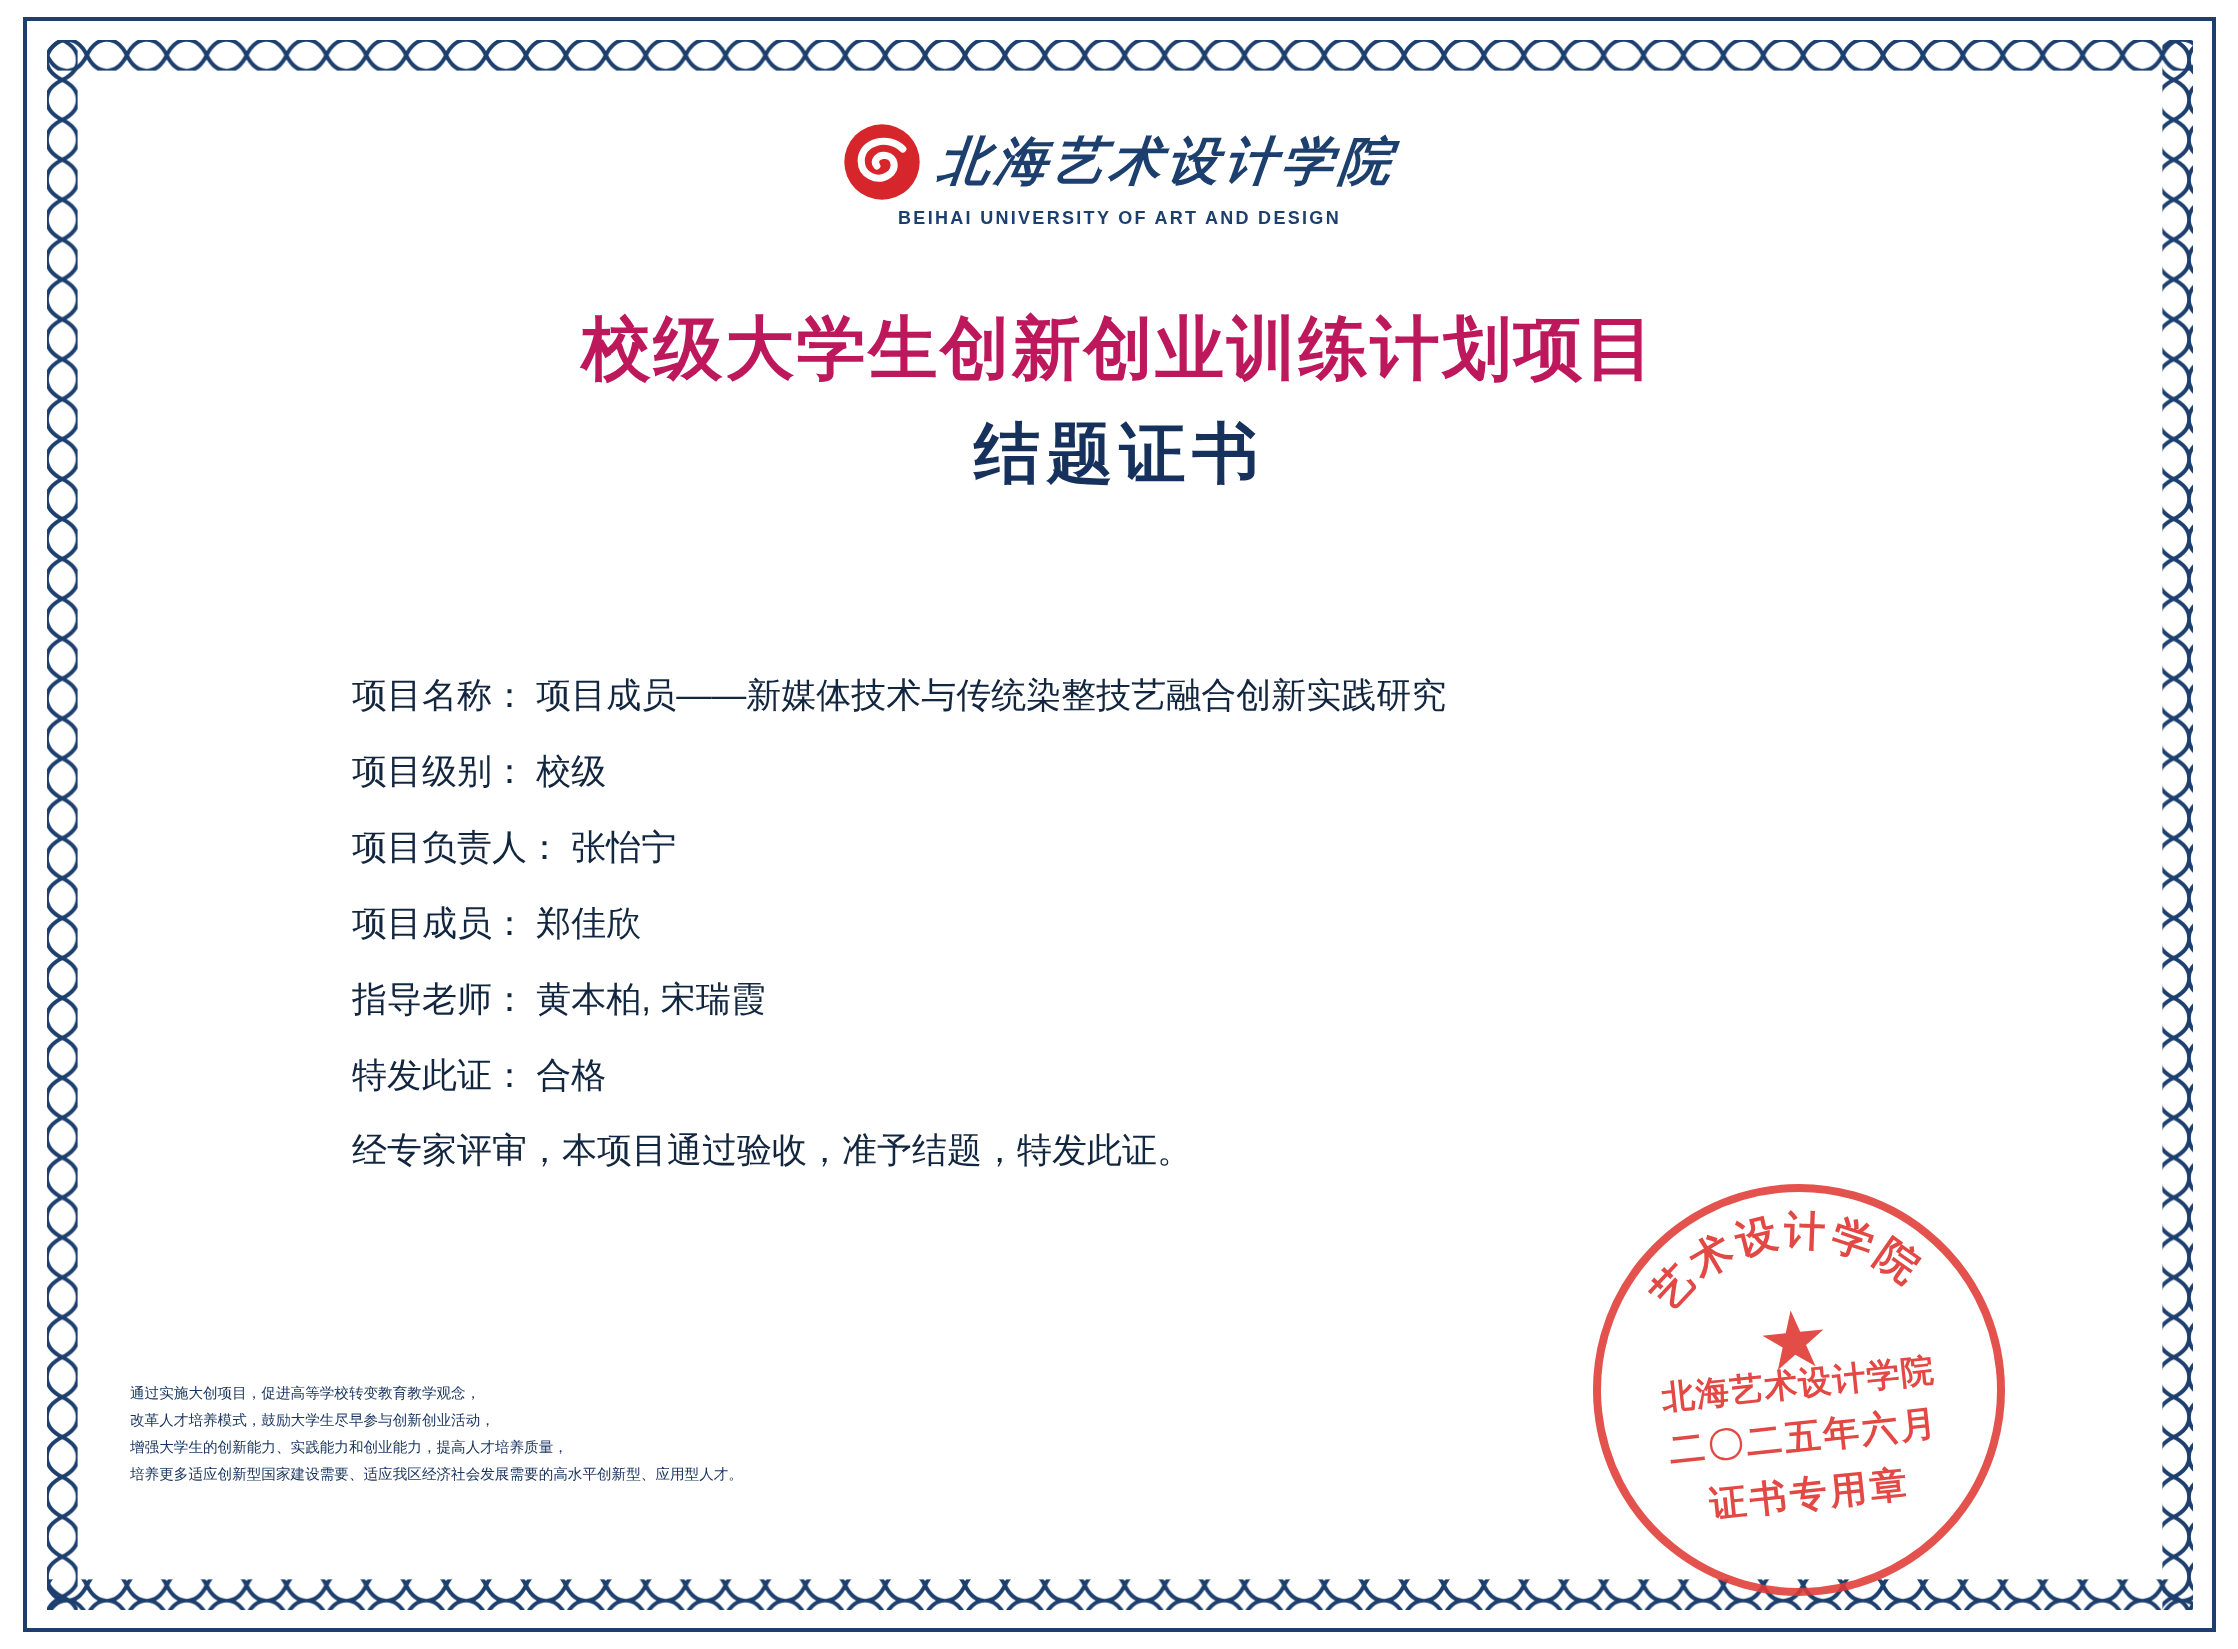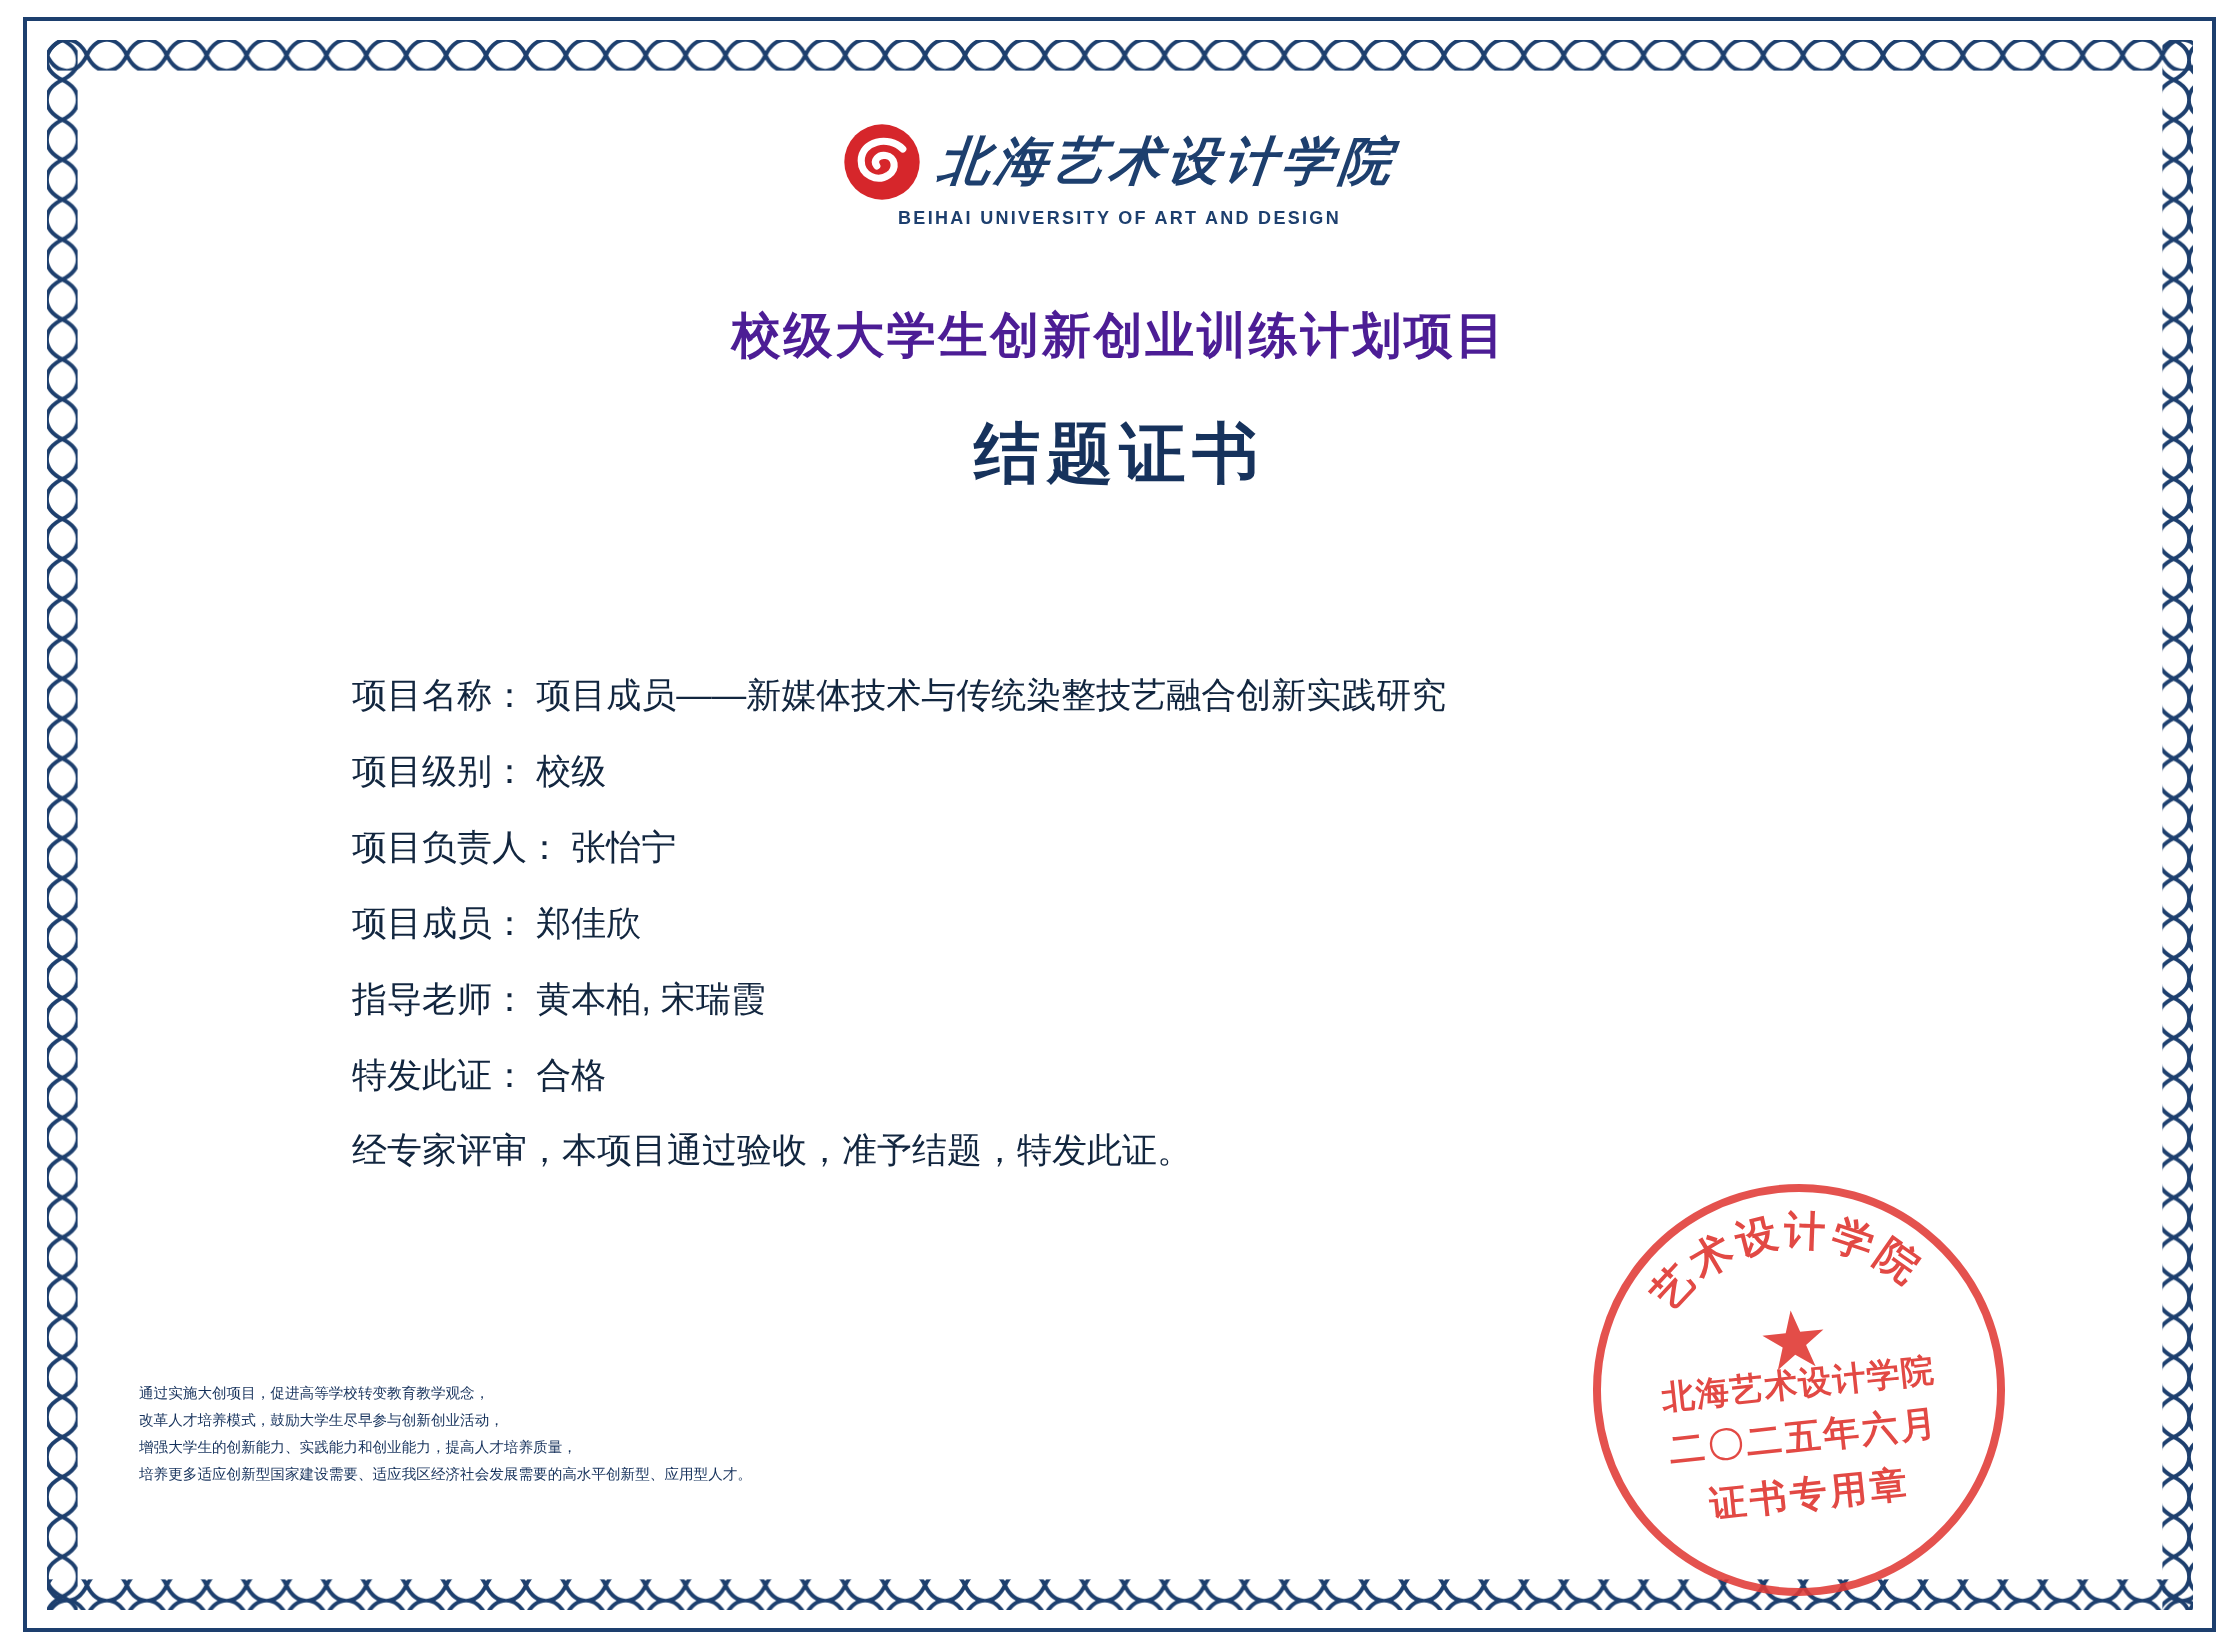--- a/index.html
+++ b/index.html
@@ -72,23 +72,23 @@
     font-weight: bold;
   }
   
   .title-main {
     position: absolute;
     left: 0;
     right: 0;
     top: 303px;
     text-align: center;
     font-family: "Liberation Serif", serif;
-    font-size: 49px;
-    font-weight: bold;
-    color: #4c1d95;
+    font-size: 69px;
+    font-weight: bold;
+    color: #be185d;
     letter-spacing: 2.7px;
   }
   .title-sub {
     position: absolute;
     left: 0;
     right: 0;
     top: 409px;
     text-align: center;
     font-family: "Liberation Serif", serif;
     font-size: 66px;
@@ -122,21 +122,21 @@
   .statement {
     position: absolute;
     left: 352px;
     top: 1127px;
     font-size: 35px;
     color: #12263f;
   }
   
   .footnote {
     position: absolute;
-    left: 139px;
+    left: 130px;
     top: 1380px;
     color: #16325c;
     font-size: 14.6px;
     line-height: 27px;
     font-family: "Liberation Serif", serif;
   }
   .footnote div { white-space: nowrap; }
   
   .seal {
     position: absolute;

